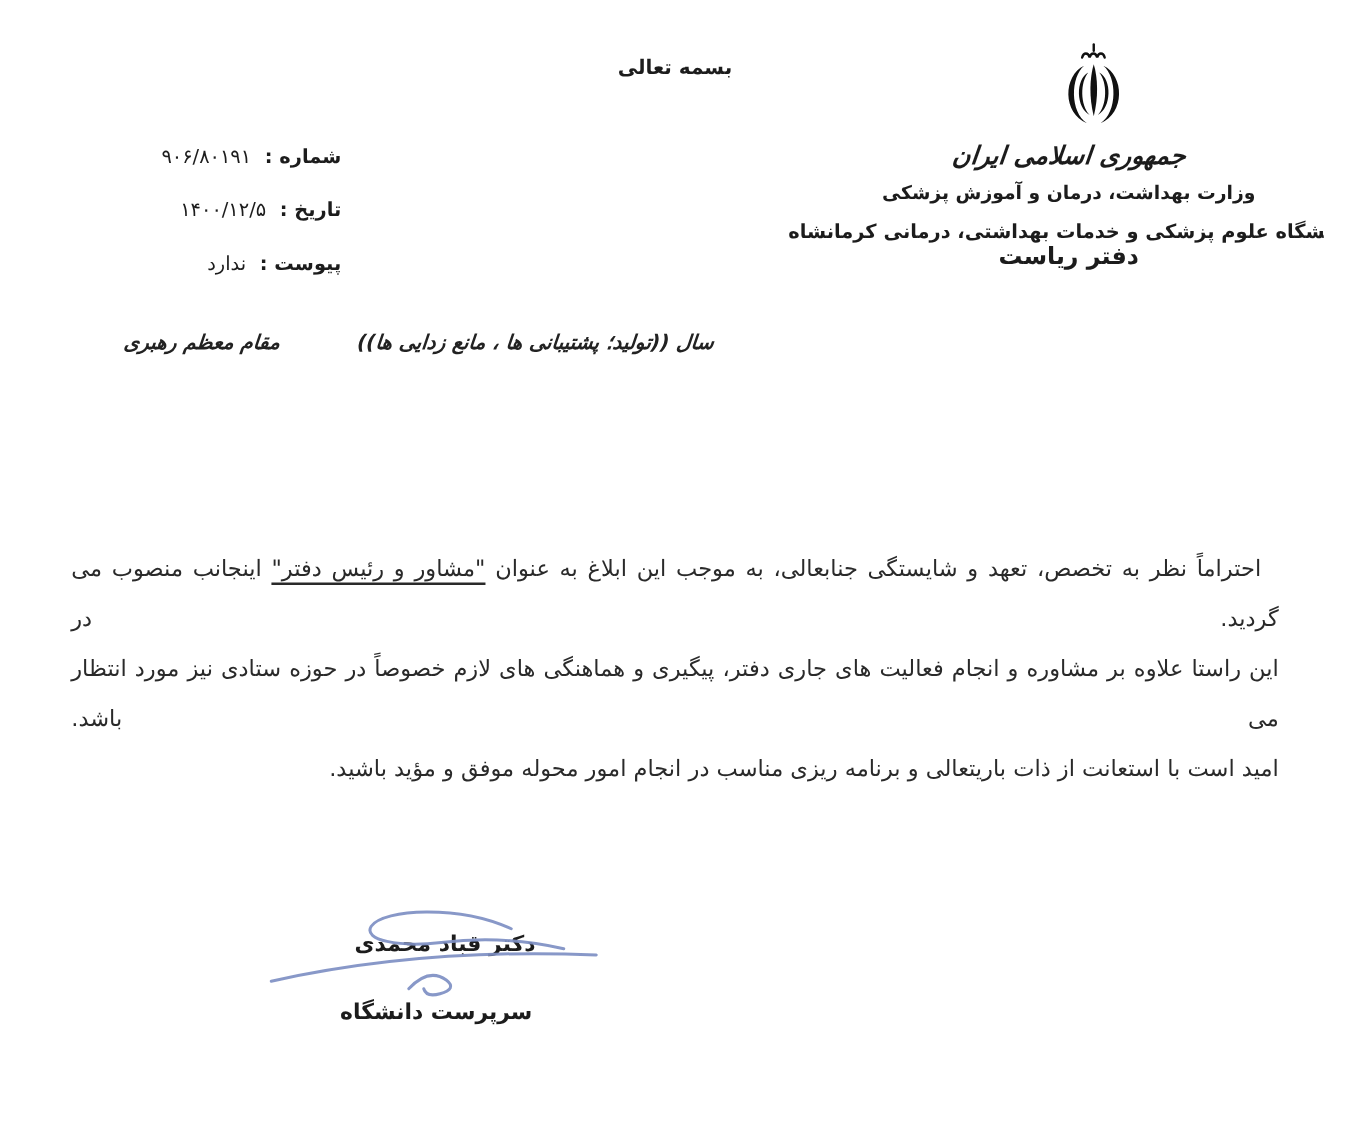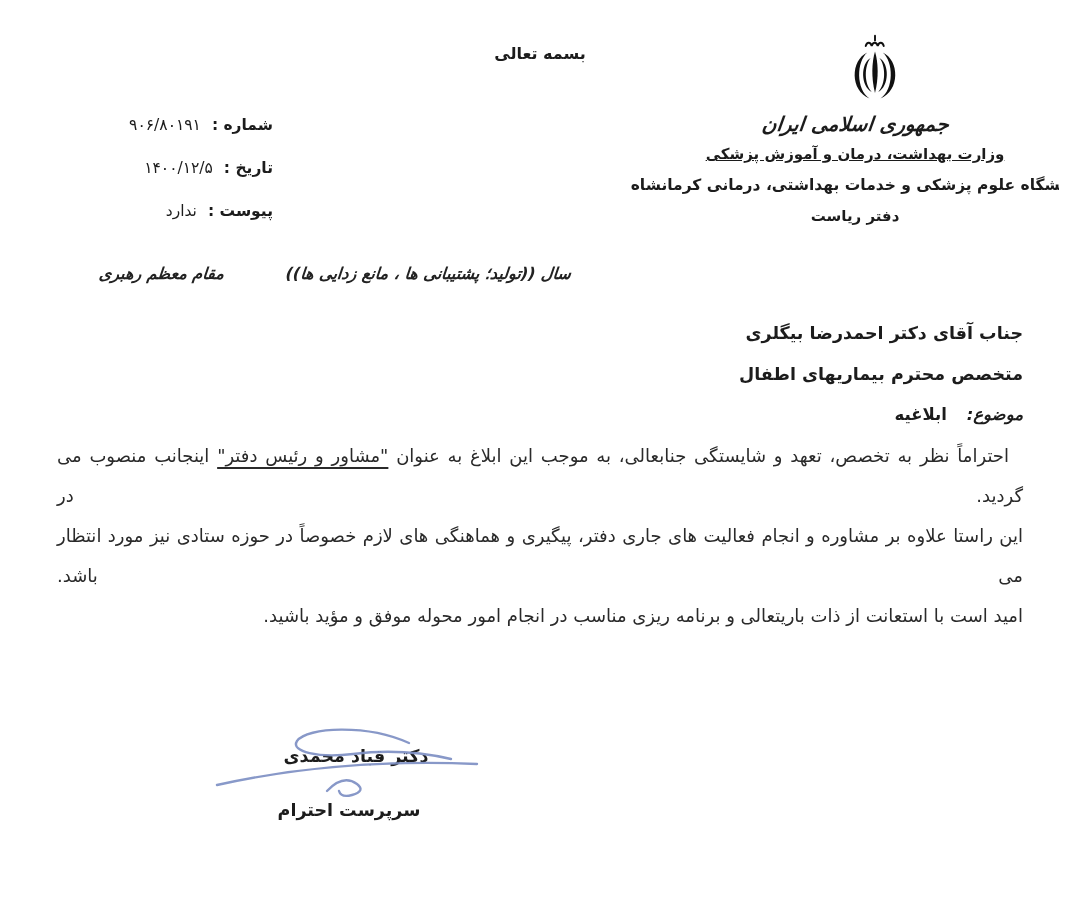--- a/index.html
+++ b/index.html
@@ -40,23 +40,23 @@
   }
   .emblem { width: 66px; height: 82px; transform: translateX(20px); }
   .country-calligraphy {
     margin-top: -4px;
     font-size: 20px;
     font-weight: bold;
     font-style: italic;
     transform: skewX(-6deg);
   }
   .lh-line { font-weight: bold; }
-  .lh-ministry   { margin-top: 9px;  font-size: 15px; text-decoration: underline; }
+  .lh-ministry   { margin-top: 9px;  font-size: 15px; }
   .lh-university { margin-top: 13px; font-size: 15.5px; white-space: nowrap; }
-  .lh-office     { margin-top: 13px; font-size: 15px; }
+  .lh-office     { font-size: 19px; }
 
   
   .meta {
     position: absolute;
     top: 112px; left: 52px;
     width: 200px;
     direction: rtl;
   }
   .meta-row { margin-bottom: 17px; line-height: 26px; font-size: 15.5px; white-space: nowrap; }
   .meta-label { font-weight: bold; }
@@ -188,38 +188,30 @@
       <span class="meta-label">پیوست :</span>
       <span class="meta-value">ندارد</span>
     </div>
   </div>
 
   <div class="slogan">
     <span>سال ((تولید؛ پشتیبانی ها ، مانع زدایی ها))</span>
     <span>مقام معظم رهبری</span>
   </div>
 
-  <div class="addressee">
-    <div class="addr-line">جناب آقای دکتر احمدرضا بیگلری</div>
-    <div class="addr-line">متخصص محترم بیماریهای اطفال</div>
-    <div class="addr-line subject-line">
-      <span class="subject-label">موضوع:</span>
-      <span class="subject-value">ابلاغیه</span>
-    </div>
-  </div>
 
   <div class="body-block">
     <div class="body-line jline indent"><span>احتراماً نظر به تخصص، تعهد و شایستگی جنابعالی، به موجب این ابلاغ به عنوان </span><span class="uline">"مشاور و رئیس دفتر"</span><span> اینجانب منصوب می گردید. در</span></div>
     <div class="body-line jline">این راستا علاوه بر مشاوره و انجام فعالیت های جاری دفتر، پیگیری و هماهنگی های لازم خصوصاً در حوزه ستادی نیز مورد انتظار می باشد.</div>
     <div class="body-line">امید است با استعانت از ذات باریتعالی و برنامه ریزی مناسب در انجام امور محوله موفق و مؤید باشید.</div>
   </div>
 
   <div class="signature">
     <div class="sig-name">دکتر قباد محمدی</div>
-    <div class="sig-title">سرپرست احترام</div>
+    <div class="sig-title">سرپرست دانشگاه</div>
     <svg class="sig-ink" viewBox="0 0 280 80" aria-hidden="true">
       <g fill="none" stroke="#7e90c4" stroke-width="2.4" stroke-linecap="round" opacity="0.92">
         <path d="M6 57 C60 45 150 31 266 36"></path>
         <path d="M198 15 C156 -4 96 -1 86 13 C79 24 108 30 142 26 C182 21 214 25 240 31"></path>
         <path d="M116 63 q16 -17 30 -7 q9 7 -5 11 q-11 3 -13 -4"></path>
       </g>
     </svg>
   </div>
 
 </div>

